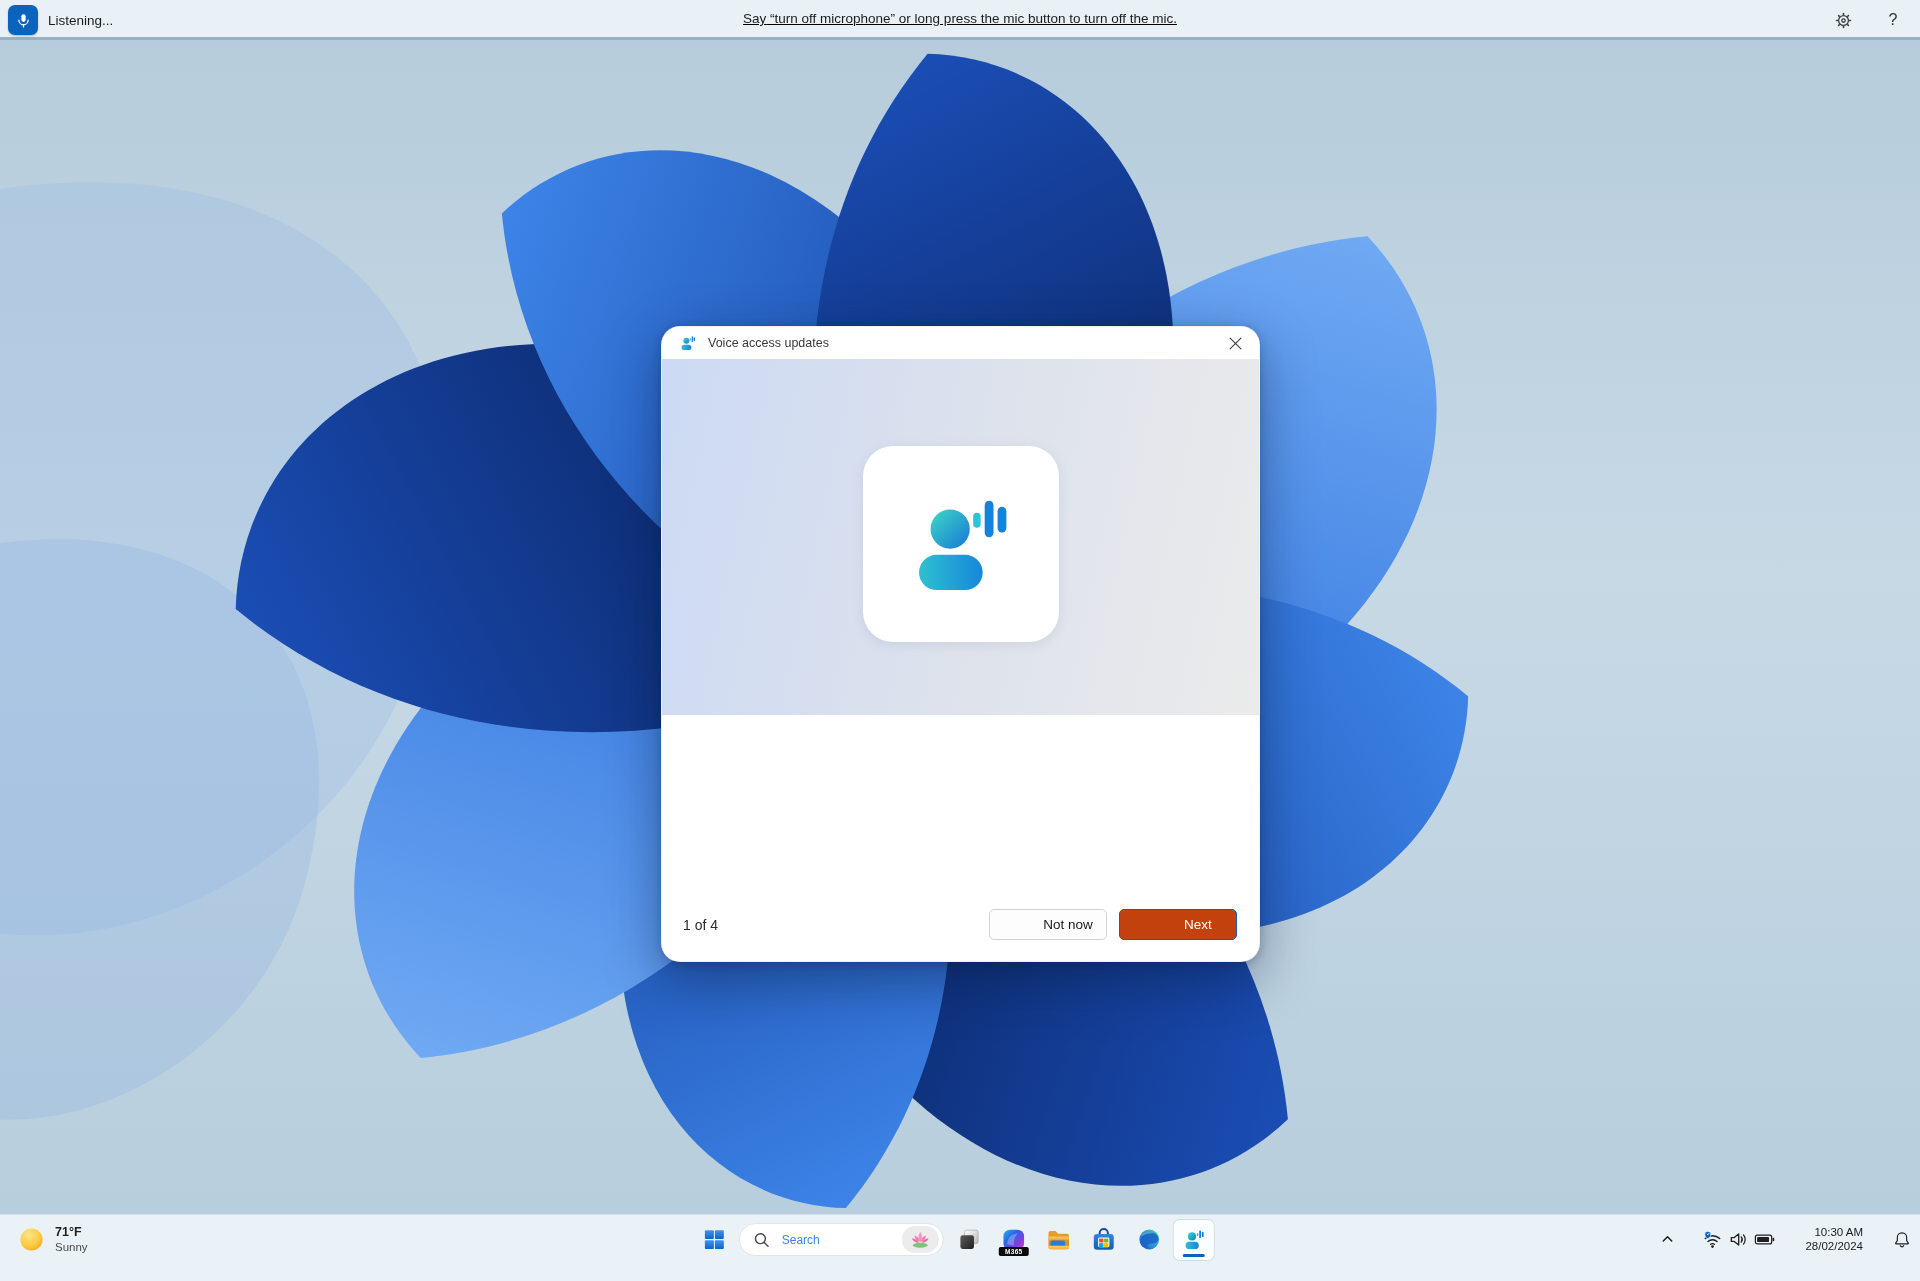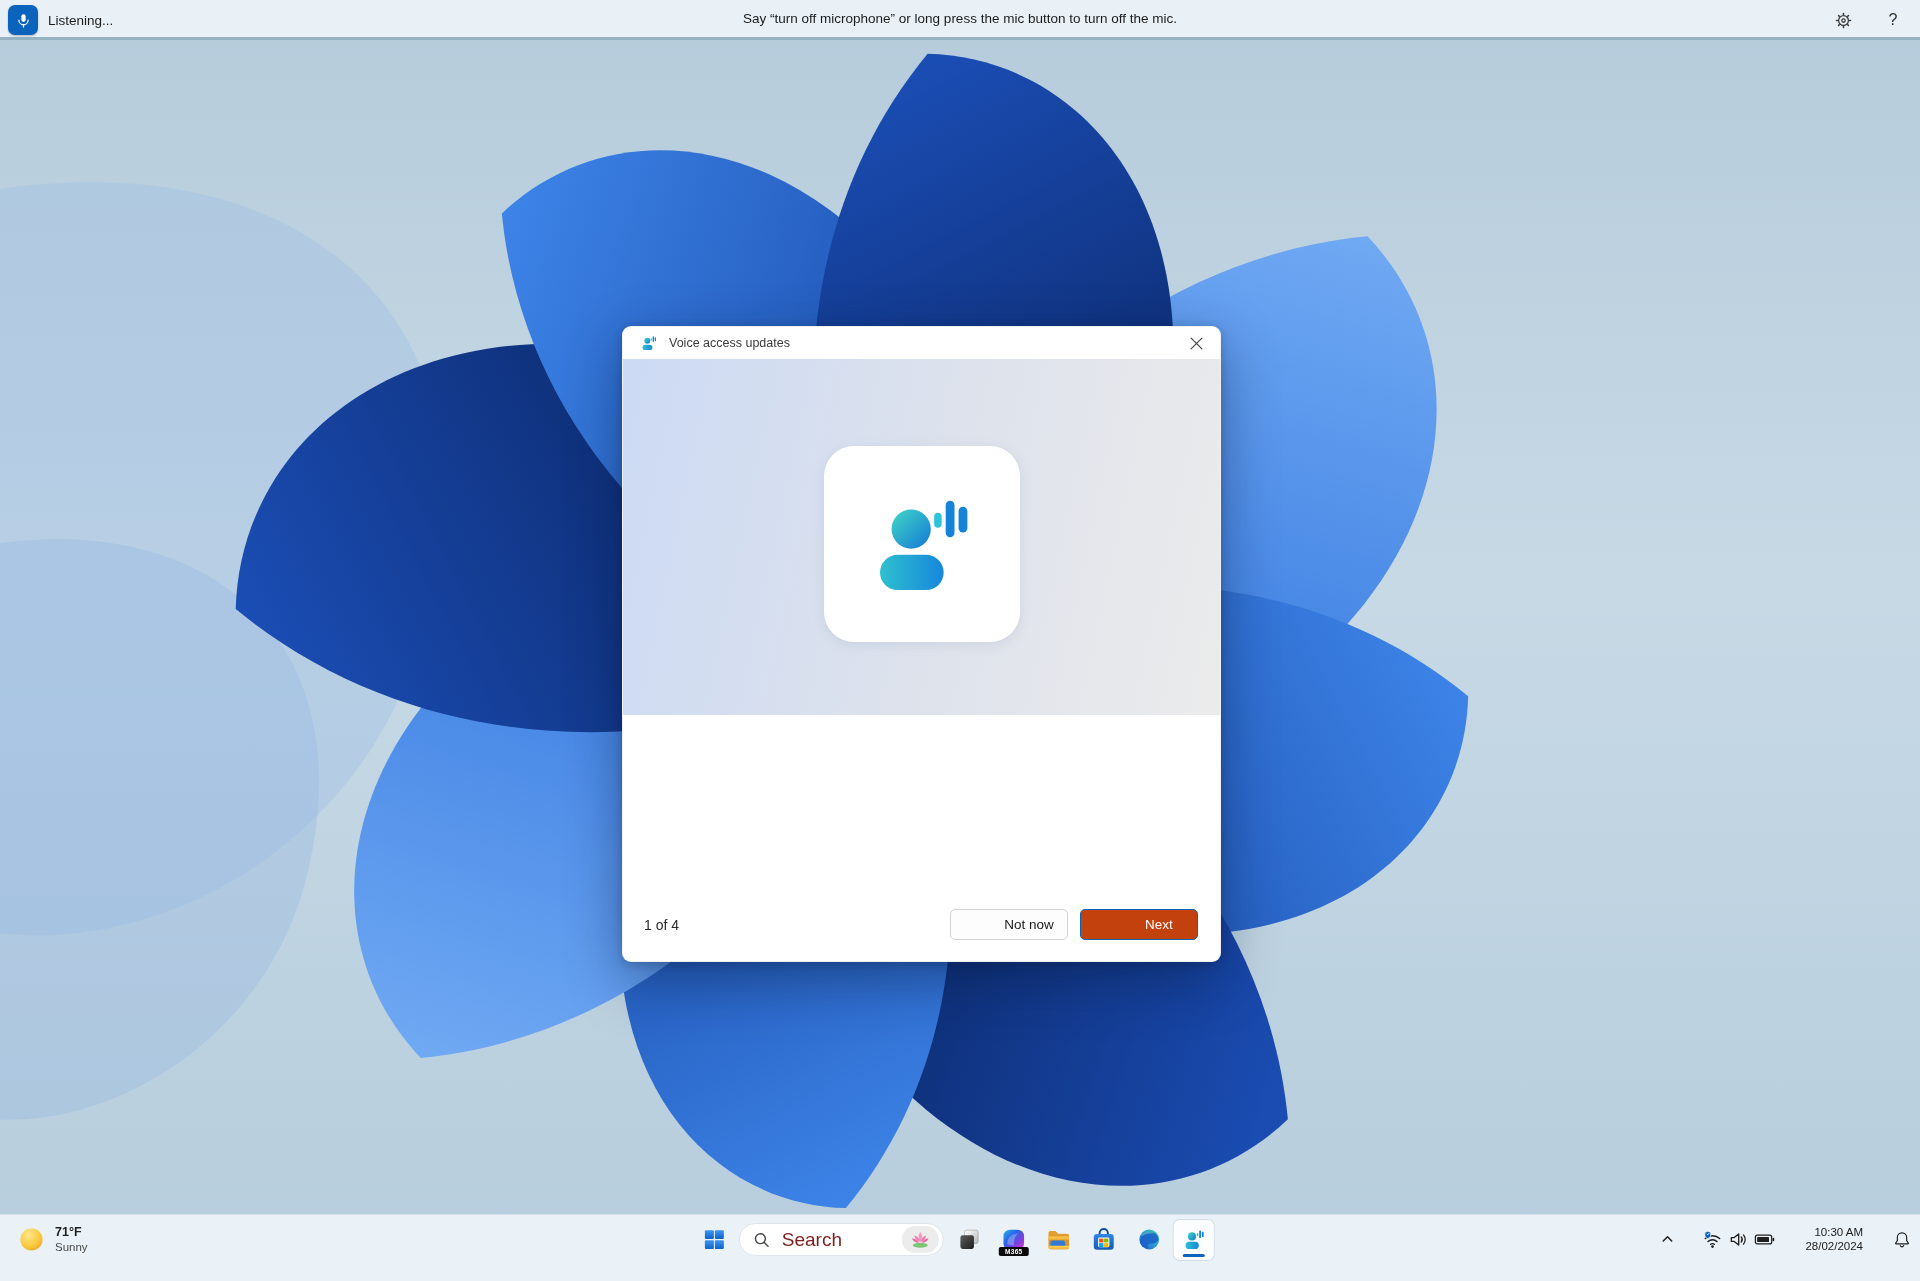--- a/index.html
+++ b/index.html
@@ -4,35 +4,35 @@
 <style>
   * { margin:0; padding:0; box-sizing:border-box; }
   html,body { width:1920px; height:1281px; overflow:hidden; font-family:"Liberation Sans", sans-serif; }
   body { position:relative; background:#b8cedd; }
 
   
   .wallpaper { position:absolute; inset:0; z-index:0; }
 
   
   .voicebar { position:absolute; top:0; left:0; right:0; height:40px; background:#e9f1f7;
-              border-bottom:3px solid #95b2c5; z-index:30; display:flex; align-items:center; }
+              border-bottom:3px solid #95b2c5; z-index:30; display:flex; align-items:center;text-decoration:underline; }
   .vb-mic { position:absolute; left:8px; top:5px; width:30px; height:30px; border-radius:7px;
             background:#0b63be; display:flex; align-items:center; justify-content:center;
             box-shadow:0 1px 2px rgba(0,0,0,.25); cursor:pointer; }
   .vb-status { position:absolute; left:48px; top:0; height:40px; display:flex; align-items:center;
                font-size:13.5px; color:#1c1c1c; }
   .vb-hint { width:100%; text-align:center; font-size:13.5px; color:#1c1c1c; }
   .vb-right { position:absolute; right:12px; top:0; height:40px; display:flex; align-items:center; gap:20px; }
   .vb-iconbtn { width:30px; height:30px; display:flex; align-items:center; justify-content:center;
                 border-radius:5px; cursor:pointer; }
   .vb-help { font-size:16px; color:#2e2e2e; }
 
   
-  .dialog { position:absolute; left:622px; top:326px; width:599px; height:636px; background:#ffffff;
-            border-radius:9px; overflow:hidden; z-index:20;
+  .dialog { position:absolute; left:661px; top:326px; width:599px; height:636px; background:#ffffff;
+            border-radius:19px; overflow:hidden; z-index:20;
             box-shadow:0 18px 55px rgba(8,24,58,.42), 0 2px 10px rgba(8,24,58,.22);
             border:1px solid rgba(0,0,0,.06); }
   .dlg-titlebar { height:32px; display:flex; align-items:center; padding:0 6px 0 16px; background:#fff; }
   .dlg-title { font-size:12.5px; color:#3a3a3a; margin-left:10px; flex:1; }
   .dlg-close { width:36px; height:26px; display:flex; align-items:center; justify-content:center;
                border-radius:5px; cursor:pointer; }
   .dlg-hero { height:356px; background:linear-gradient(102deg,#ccdaf4 0%, #dde2ec 52%, #ebebeb 100%);
               display:flex; align-items:center; justify-content:center; }
   .hero-card { width:196px; height:196px; margin-top:13px; background:#ffffff; border-radius:30px;
                display:flex; align-items:center; justify-content:center;
@@ -59,21 +59,21 @@
   .tb-center { position:absolute; left:50%; top:4px; transform:translateX(-51.2%); height:41px;
                display:flex; align-items:center; gap:5px; }
   .tb-btn { width:40px; height:40px; border-radius:6px; display:flex; align-items:center;
             justify-content:center; position:relative; cursor:pointer; }
   .tb-btn.active { background:rgba(255,255,255,.82); box-shadow:0 0 0 1px rgba(175,192,208,.4); }
   .tb-btn.active .tb-underline { position:absolute; bottom:3px; left:50%; transform:translateX(-50%);
             width:22px; height:3px; border-radius:2px; background:#0b63be; }
   .search-pill { height:33px; width:205px; background:rgba(255,255,255,.96); border:1px solid #dfe5ea;
                  border-radius:17px; display:flex; align-items:center; padding:0 4px 0 13px; gap:11px;
                  cursor:pointer; }
-  .search-label { font-size:19px; color:#7f1d1d; }
+  .search-label { font-size:12px; color:#3b82f6; }
   .search-cam { margin-left:auto; width:37px; height:27px; border-radius:14px; background:#ececec;
                 display:flex; align-items:center; justify-content:center; }
   .m365-wrap { position:relative; width:26px; height:26px; }
   .m365-badge { position:absolute; left:-2px; right:-2px; bottom:-3px; height:9px; background:#0a0a0a;
                 border-radius:2px; color:#fff; font-size:6.5px; font-weight:700; letter-spacing:.3px;
                 display:flex; align-items:center; justify-content:center; }
   .tb-tray { position:absolute; right:4px; top:4px; height:41px; display:flex; align-items:center; gap:18px; }
   .tray-btn { height:38px; border-radius:6px; display:flex; align-items:center; justify-content:center;
               cursor:pointer; padding:0 4px; }
   .tray-group { display:flex; align-items:center; gap:3px; }

